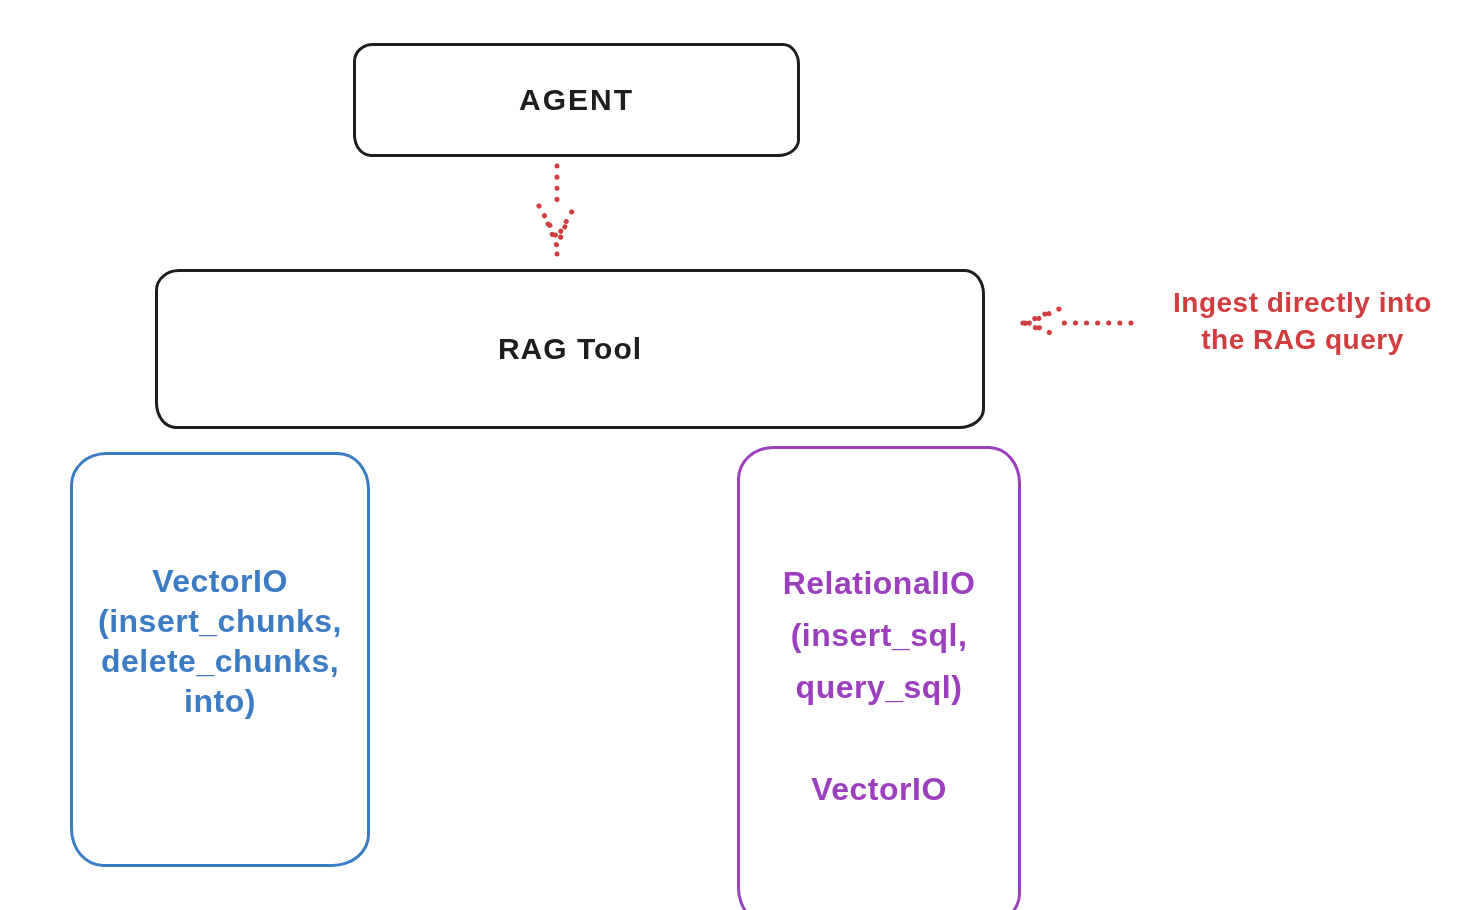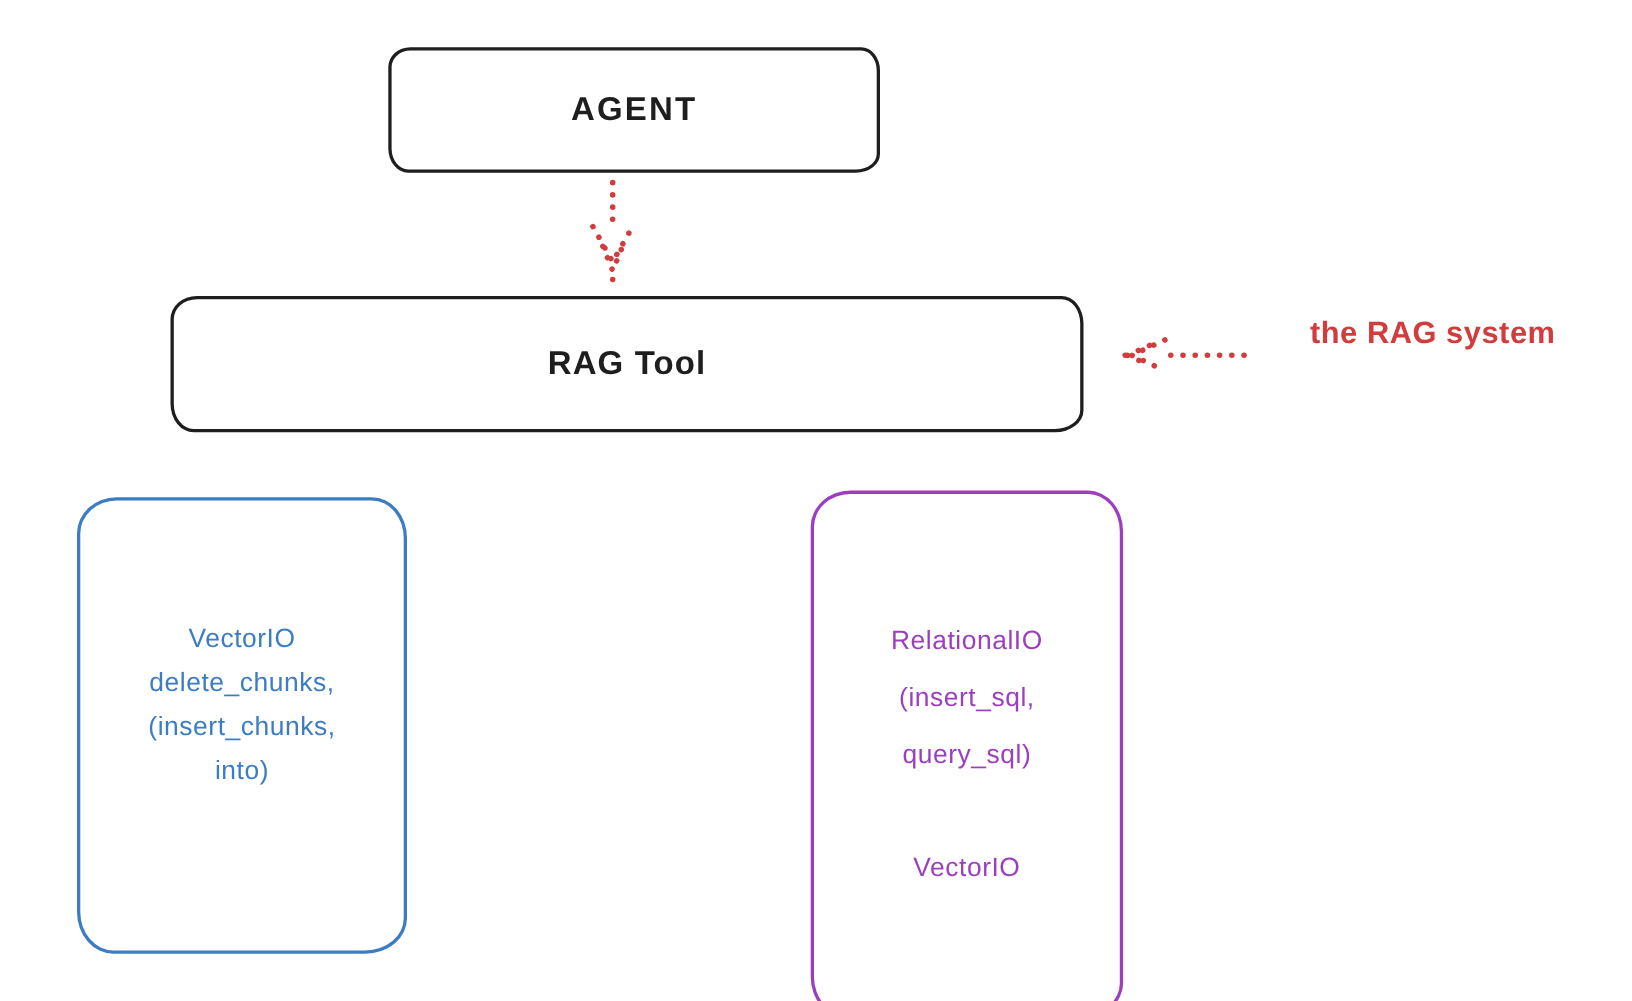--- a/index.html
+++ b/index.html
@@ -26,30 +26,30 @@
     color: var(--black);
     font-size: 30px;
     font-weight: 700;
     letter-spacing: 2px;
   }
   .agent-box {
     left: 353px; top: 43px; width: 447px; height: 114px;
     border-radius: 20px 17px 22px 18px / 18px 21px 17px 22px;
   }
   .rag-box {
-    left: 155px; top: 269px; width: 830px; height: 124px;
+    left: 155px; top: 269px; width: 830px; height: 160px;
     border-radius: 24px 20px 26px 21px / 21px 25px 20px 26px;
     letter-spacing: 1px;
   }
   .io-box {
     border-width: 3.5px;
     border-style: solid;
     flex-direction: column;
-    font-size: 24px;
-    font-weight: 400;
+    font-size: 32px;
+    font-weight: 700;
     line-height: 40px;
     letter-spacing: 0.5px;
     border-radius: 36px 32px 38px 33px / 33px 37px 32px 38px;
   }
   .io-box .gap { height: 38px; }
   .vector-box   { left: 70px;  top: 452px; width: 300px; height: 415px; border-color: var(--blue);   color: var(--blue); }
   .keyvalue-box { left: 427px; top: 449px; width: 287px; height: 404px; border-color: var(--green);  color: var(--green); }
   .relational-box { left: 737px; top: 446px; width: 284px; height: 480px; border-color: var(--purple); color: var(--purple); gap: 12px; }
   .arrow { position: absolute; }
   .arrow line, .arrow polyline {
@@ -92,27 +92,28 @@
   </div>
 
   <svg class="arrow" style="left:1015px; top:303px;" width="122" height="40" viewBox="0 0 122 40">
     <line x1="116" y1="20" x2="42" y2="20"></line>
     <polyline points="44,6 14,20 44,34"></polyline>
     <polyline points="30,11 10,20 30,29"></polyline>
     <line x1="8" y1="20" x2="7.8" y2="20"></line>
   </svg>
 
   <div class="annotation">
-    <div>the RAG system</div>
+    <div>Ingest directly into</div>
+    <div>the RAG query</div>
   </div>
 
   <div class="box io-box vector-box">
     <div>VectorIO</div>
+    <div>(insert_chunks,</div>
     <div>delete_chunks,</div>
-    <div>(insert_chunks,</div>
     <div>into)</div>
     <div class="gap"></div>
   </div>
 
 
   <div class="box io-box relational-box">
     <div>RelationalIO</div>
     <div>(insert_sql,</div>
     <div>query_sql)</div>
     <div class="gap"></div>

